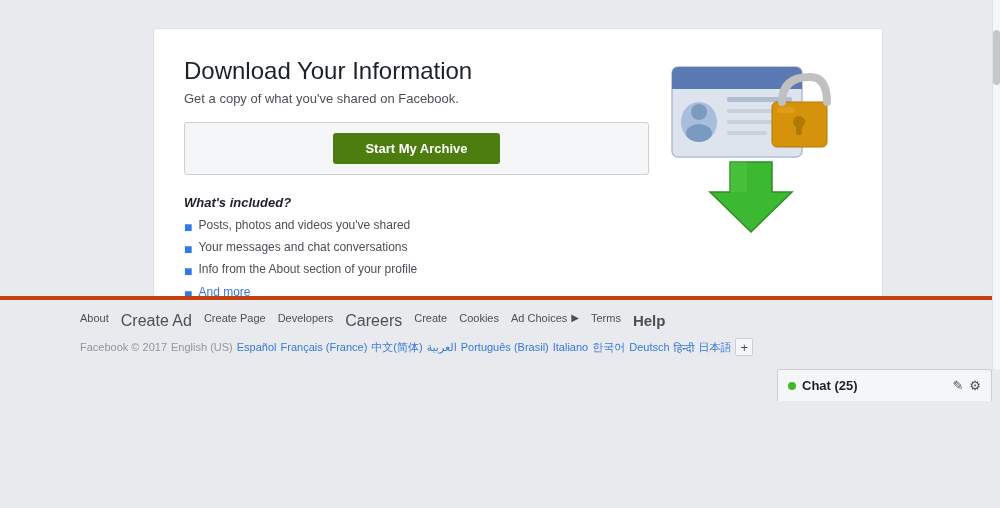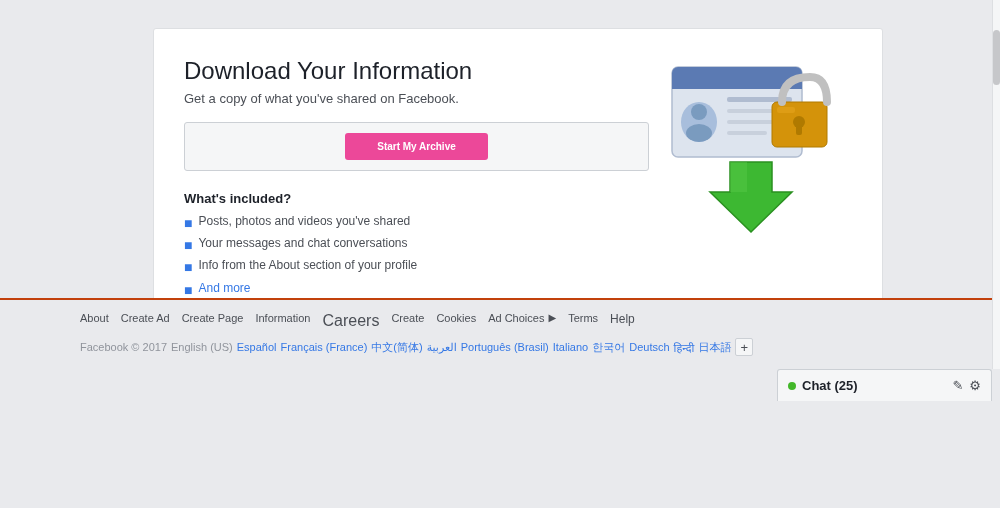--- a/index.html
+++ b/index.html
@@ -21,25 +21,25 @@
 
   <div style="padding: 28px 0 0 0; display:flex; justify-content:center;">
 
     <div style="background:#fff; border:1px solid #dddfe2; border-radius:3px; width:730px; padding:28px 30px 30px 30px; display:flex; justify-content:space-between; align-items:flex-start;">
 
       <div style="flex:1;">
         <h1 style="font-size:24px; font-weight:normal; color:#1d2129; margin-bottom:6px;">Download Your Information</h1>
         <p style="font-size:13px; color:#4b4f56; margin-bottom:16px;">Get a copy of what you've shared on Facebook.</p>
 
         <div style="background:#f5f6f7; border:1px solid #ccd0d5; border-radius:3px; padding:10px; margin-bottom:20px; width:465px; display:flex; align-items:center; justify-content:center;">
-          <button style="background:#ec4899; color:#fff; border:none; border-radius:3px; padding:8px 32px; font-size:10px; font-weight:bold; cursor:pointer;">Start My Archive</button>
+          <button style="background:#4d7c0f; color:#fff; border:none; border-radius:3px; padding:8px 32px; font-size:13px; font-weight:bold; cursor:pointer;">Start My Archive</button>
         </div>
 
         <div>
-          <p style="font-size:13px; font-weight:bold; color:#1d2129; margin-bottom:8px;">What's included?</p>
+          <p style="font-size:13px; font-weight:bold; color:#1d2129; margin-bottom:8px;font-style:italic;">What's included?</p>
           <ul style="list-style:none; padding:0;">
             <li style="font-size:12px; color:#4b4f56; margin-bottom:4px; display:flex; align-items:flex-start; gap:6px;">
               <span style="color:#3578e5; font-size:14px; line-height:1.3;">■</span>
               <span>Posts, photos and videos you've shared</span>
             </li>
             <li style="font-size:12px; color:#4b4f56; margin-bottom:4px; display:flex; align-items:flex-start; gap:6px;">
               <span style="color:#3578e5; font-size:14px; line-height:1.3;">■</span>
               <span>Your messages and chat conversations</span>
             </li>
             <li style="font-size:12px; color:#4b4f56; margin-bottom:4px; display:flex; align-items:flex-start; gap:6px;">
@@ -84,34 +84,34 @@
 
           <polygon points="68,115 110,115 110,145 130,145 89,185 48,145 68,145" fill="#3db832" stroke="#2a9020" stroke-width="1.5"></polygon>
 
           <polygon points="68,115 85,115 85,145 68,145" fill="#5dcc4a" opacity="0.4"></polygon>
         </svg>
       </div>
 
     </div>
   </div>
 
-  <div style="position:absolute; bottom:45px; left:0; right:0; border-top:2px solid #c2410c; padding: 12px 80px 0 80px; background:#e9eaed;">
+  <div style="position:absolute; bottom:45px; left:0; right:0; border-top:4px solid #c2410c; padding: 12px 80px 0 80px; background:#e9eaed;">
 
     <div style="display:flex; flex-wrap:wrap; margin-bottom:8px; gap:0;">
       <a href="#" style="color:#4b4f56; text-decoration:none; font-size:11px; margin-right:12px;">About</a>
-      <a href="#" style="color:#4b4f56; text-decoration:none; font-size:11px; margin-right:12px;">Create Ad</a>
+      <a href="#" style="color:#4b4f56; text-decoration:none; font-size:16px; margin-right:12px;">Create Ad</a>
       <a href="#" style="color:#4b4f56; text-decoration:none; font-size:11px; margin-right:12px;">Create Page</a>
-      <a href="#" style="color:#4b4f56; text-decoration:none; font-size:11px; margin-right:12px;">Information</a>
+      <a href="#" style="color:#4b4f56; text-decoration:none; font-size:11px; margin-right:12px;">Developers</a>
       <a href="#" style="color:#4b4f56; text-decoration:none; font-size:16px; margin-right:12px;">Careers</a>
       <a href="#" style="color:#4b4f56; text-decoration:none; font-size:11px; margin-right:12px;">Create</a>
       <a href="#" style="color:#4b4f56; text-decoration:none; font-size:11px; margin-right:12px;">Cookies</a>
       <a href="#" style="color:#4b4f56; text-decoration:none; font-size:11px; margin-right:4px;">Ad Choices</a>
       <span style="color:#4b4f56; font-size:10px; margin-right:12px;">▶</span>
       <a href="#" style="color:#4b4f56; text-decoration:none; font-size:11px; margin-right:12px;">Terms</a>
-      <a href="#" style="color:#4b4f56; text-decoration:none; font-size:12px;">Help</a>
+      <a href="#" style="color:#4b4f56; text-decoration:none; font-size:15px;font-weight:bold;">Help</a>
     </div>
 
     <div style="display:flex; align-items:center; flex-wrap:wrap; ">
       <span style="color:#90949c; font-size:11px; margin-right:4px;">Facebook © 2017</span>
       <span style="color:#90949c; font-size:11px; margin-right:4px;">English (US)</span>
       <div style="display:flex; flex-wrap:wrap; gap:4px; align-items:center;">
         <a href="#" style="color:#3578e5; text-decoration:none; font-size:11px;">Español</a>
         <a href="#" style="color:#3578e5; text-decoration:none; font-size:11px;">Français (France)</a>
         <a href="#" style="color:#3578e5; text-decoration:none; font-size:11px;">中文(简体)</a>
         <a href="#" style="color:#3578e5; text-decoration:none; font-size:11px;text-align:center;">العربية</a>

